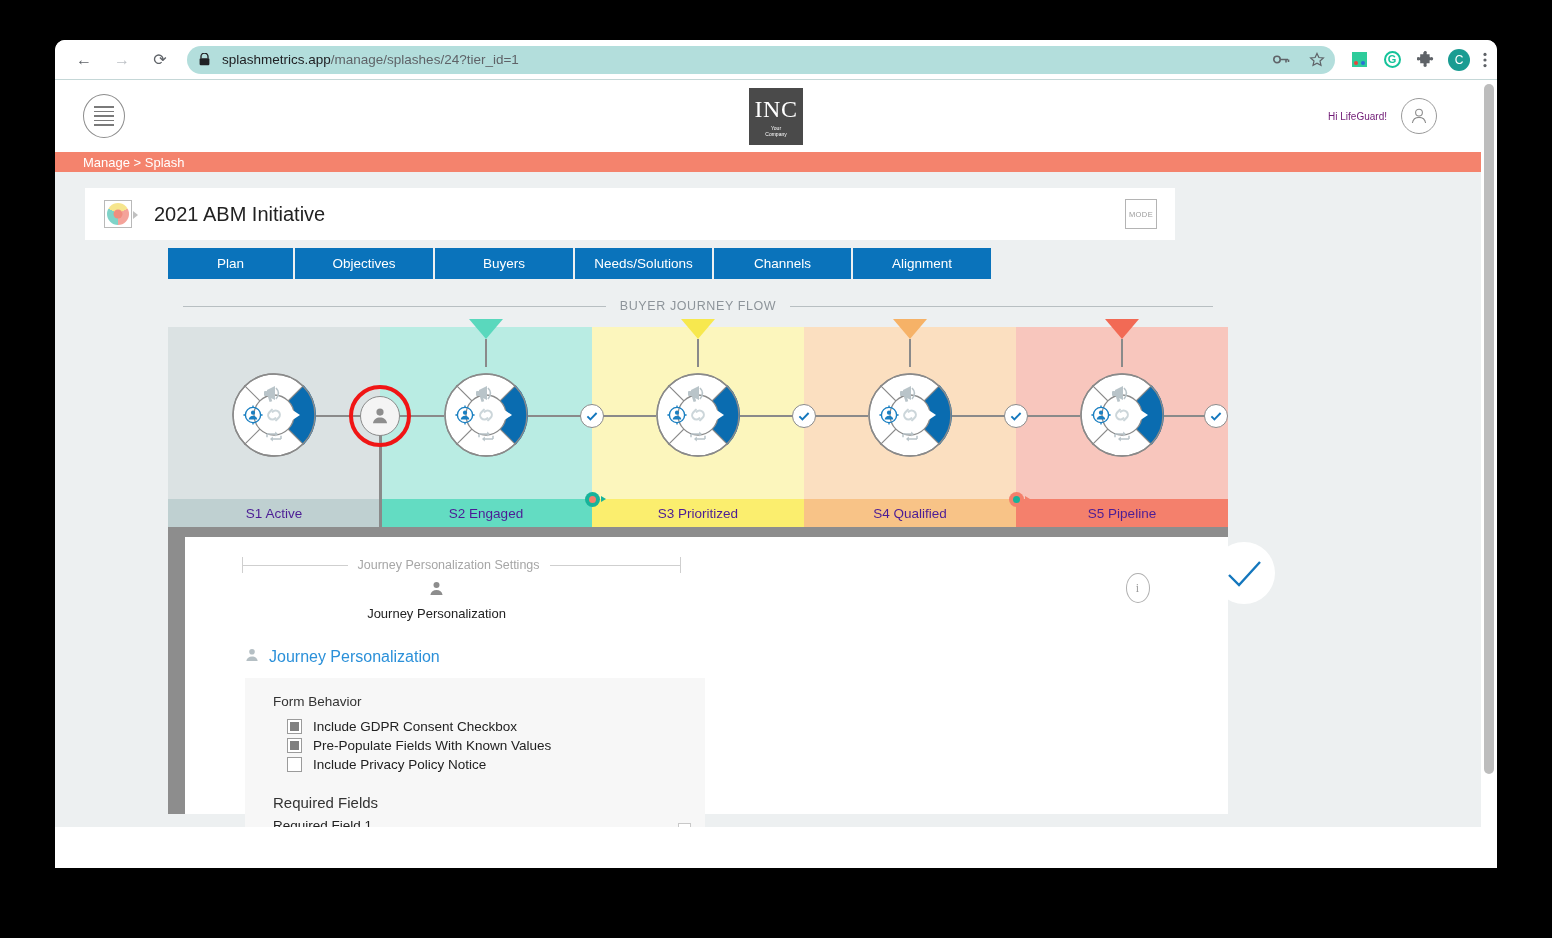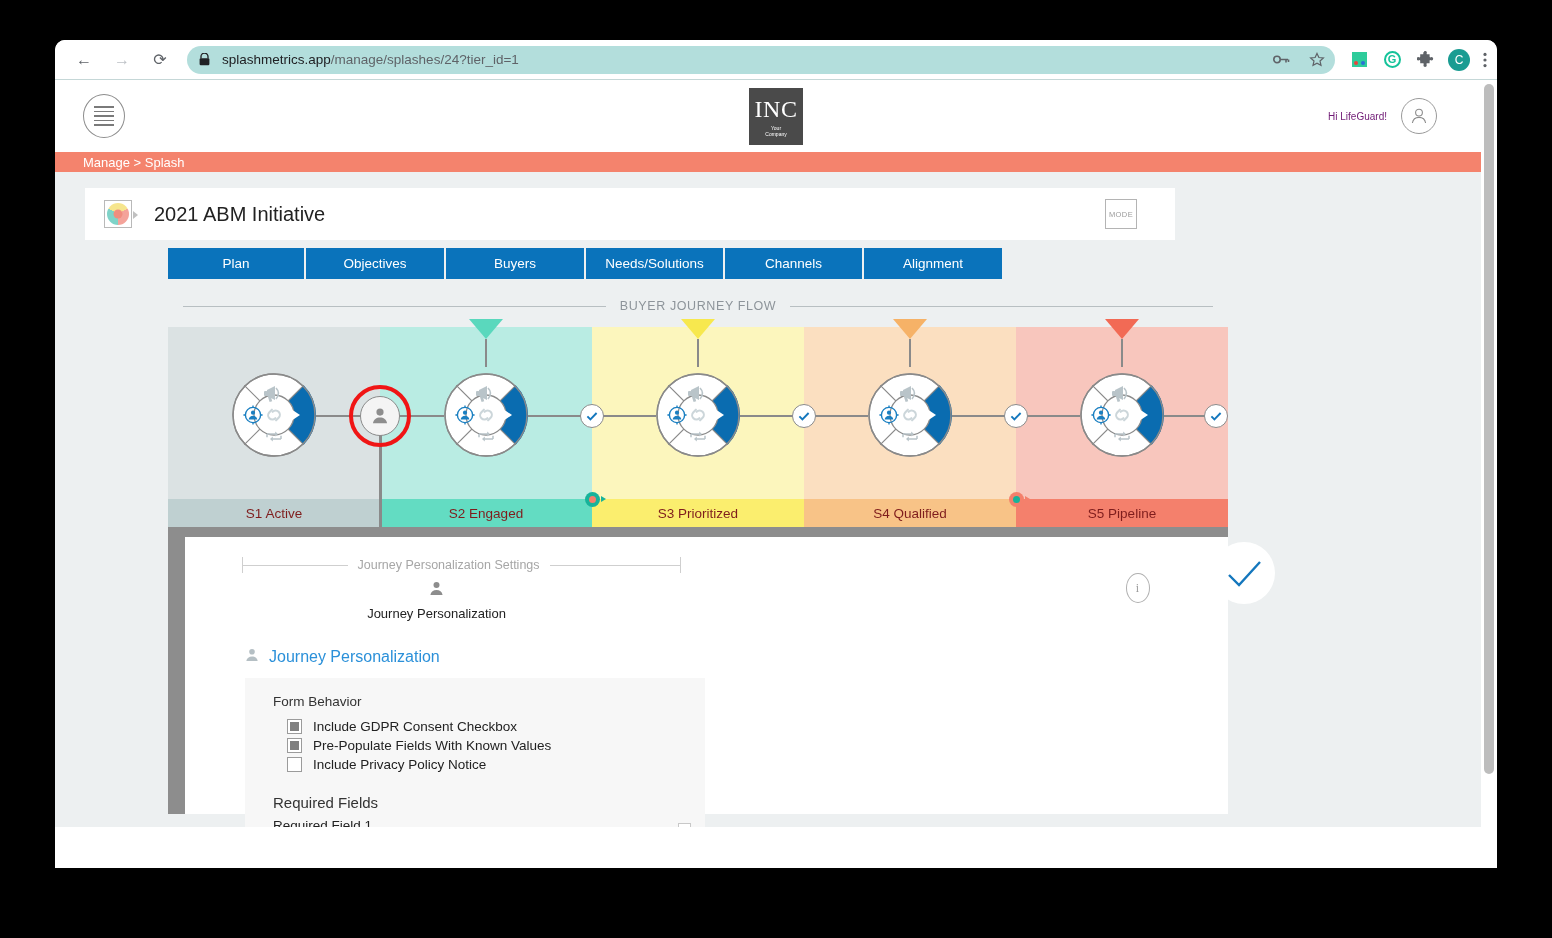--- a/index.html
+++ b/index.html
@@ -237,21 +237,21 @@
     width: 0; height: 0;
     border-left: 5px solid #c0c0c0;
     border-top: 4px solid transparent;
     border-bottom: 4px solid transparent;
   }
   .title-text {
     margin-left: 22px;
     font-size: 20px; color: #222;
   }
   .mode-btn {
-    position: absolute; right: 38px; top: 11px;
+    position: absolute; right: 18px; top: 11px;
     width: 32px; height: 30px;
     border: 1px solid #b4b4b4;
     display: flex; align-items: center; justify-content: center;
     font-size: 7.5px; color: #9b9b9b; letter-spacing: .4px;
   }
 
   .tabs {
     margin-left: 113px;
     margin-top: 8px;
     display: flex;
@@ -291,21 +291,21 @@
     position: relative;
   }
   .stage {
     flex: 1;
     position: relative;
   }
   .stage-body { height: 172px; position: relative; }
   .stage-label {
     height: 28px;
     display: flex; align-items: center; justify-content: center;
-    font-size: 13.5px; color: #7f1d1d;
+    font-size: 13.5px; color: #4c1d95;
   }
 
   .funnel {
     position: absolute; left: 50%; top: -8px;
     transform: translateX(-50%);
     width: 34px; height: 48px;
   }
   .funnel .cone {
     width: 0; height: 0;
     border-left: 17px solid transparent;
@@ -614,21 +614,21 @@
       <div class="title-card">
         <span class="splash-icon">
           <span class="ball"></span>
             <span class="arrow"></span>
         </span>
         <span class="title-text">2021 ABM Initiative</span>
         <span class="mode-btn">MODE</span>
       </div>
 
       <div class="tabs">
-        <div class="nav-tab" style="width:136px">Plan</div>
+        <div class="nav-tab" style="width:125px">Plan</div>
         <div class="nav-tab" style="width:138px">Objectives</div>
         <div class="nav-tab" style="width:138px">Buyers</div>
         <div class="nav-tab" style="width:137px">Needs/Solutions</div>
         <div class="nav-tab" style="width:137px">Channels</div>
         <div class="nav-tab" style="width:138px">Alignment</div>
       </div>
 
       <div class="journey-panel">
         <div class="journey-head">
           <span class="rule"></span>

